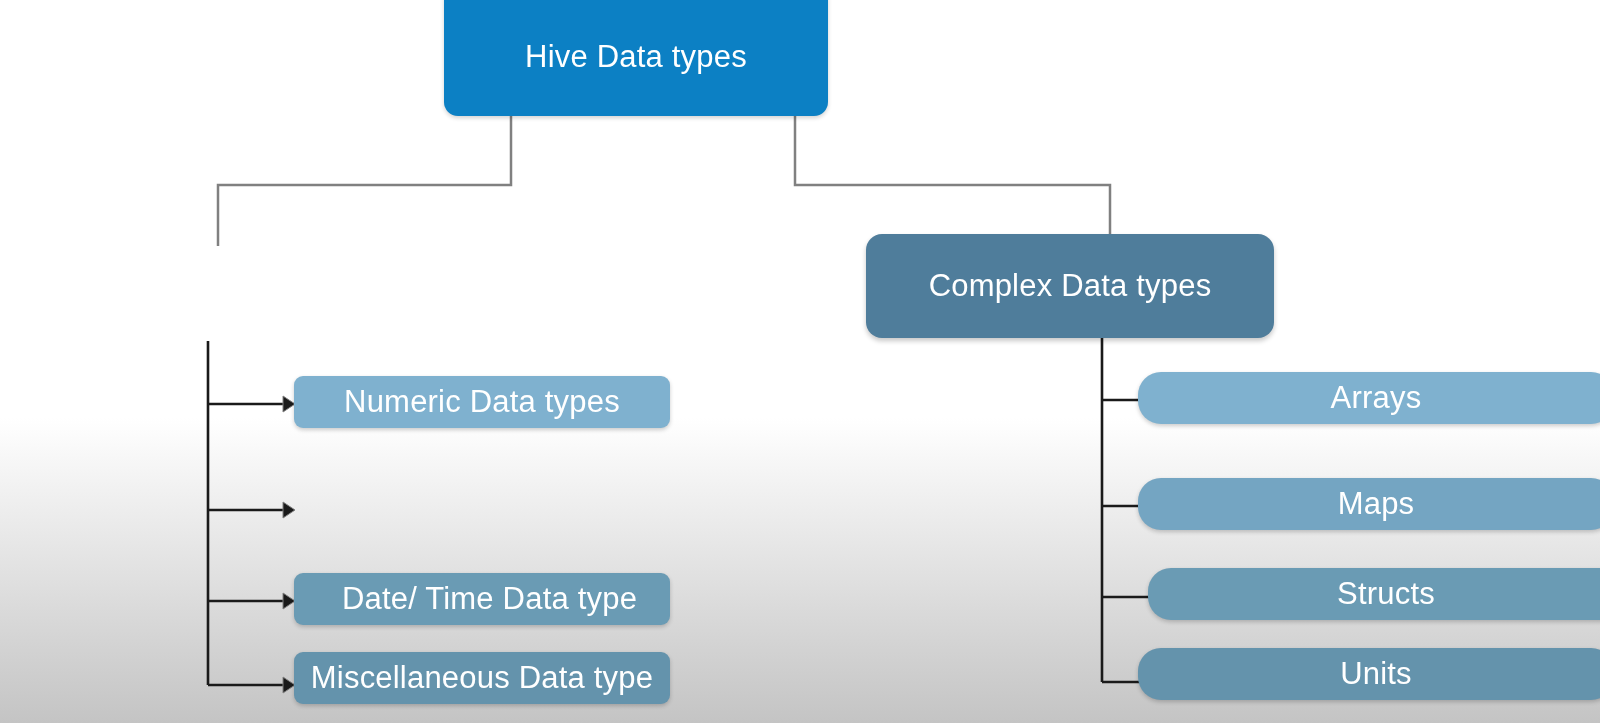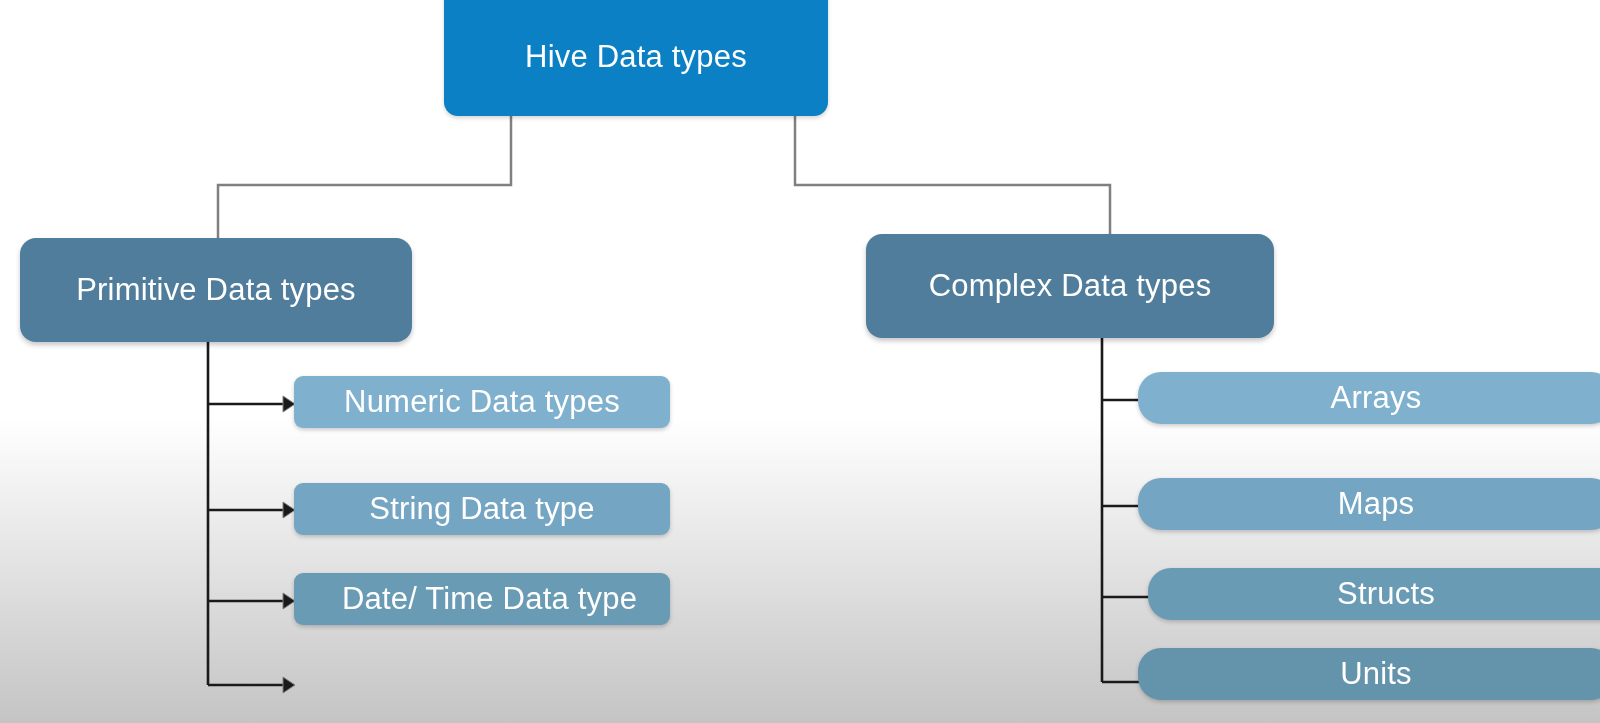--- a/index.html
+++ b/index.html
@@ -93,26 +93,25 @@
     <g fill="#1a1a1a">
       <polygon points="1159,392 1171,400 1159,408" fill="#1a1a1a"></polygon>
       <polygon points="1159,498 1171,506 1159,514" fill="#1a1a1a"></polygon>
       <polygon points="1159,589 1171,597 1159,605" fill="#1a1a1a"></polygon>
       <polygon points="1159,674 1171,682 1159,690" fill="#1a1a1a"></polygon>
     </g>
   </svg>
 
   <div class="node node-root" style="background: rgb(12, 128, 196);">Hive Data types</div>
 
-  <div class="node node-l2 node-l2-left" style="background: rgb(79, 125, 155);">Primitive Data types</div>
 
   <div class="node node-l2 node-l2-right" style="background: rgb(79, 125, 155);">Complex Data types</div>
 
   <div class="node node-leaf leaf-left lf1" style="background: rgb(127, 177, 207);">Numeric Data types</div>
-  <div class="node node-leaf leaf-left lf2" style="background: rgb(116, 165, 194);">String Data type</div>
   <div class="node node-leaf leaf-left lf3" style="background: rgb(106, 155, 180);">Date/ Time Data type</div>
+  <div class="node node-leaf leaf-left lf4" style="background: rgb(100, 147, 172);">Miscellaneous Data type</div>
 
   <div class="node node-leaf leaf-right rf1" style="background: rgb(127, 177, 207);">Arrays</div>
   <div class="node node-leaf leaf-right rf2" style="background: rgb(116, 165, 194);">Maps</div>
   <div class="node node-leaf leaf-right rf3" style="background: rgb(106, 155, 180);">Structs</div>
   <div class="node node-leaf leaf-right rf4" style="background: rgb(100, 147, 172);">Units</div>
 
 </div>
 
 </body></html>

